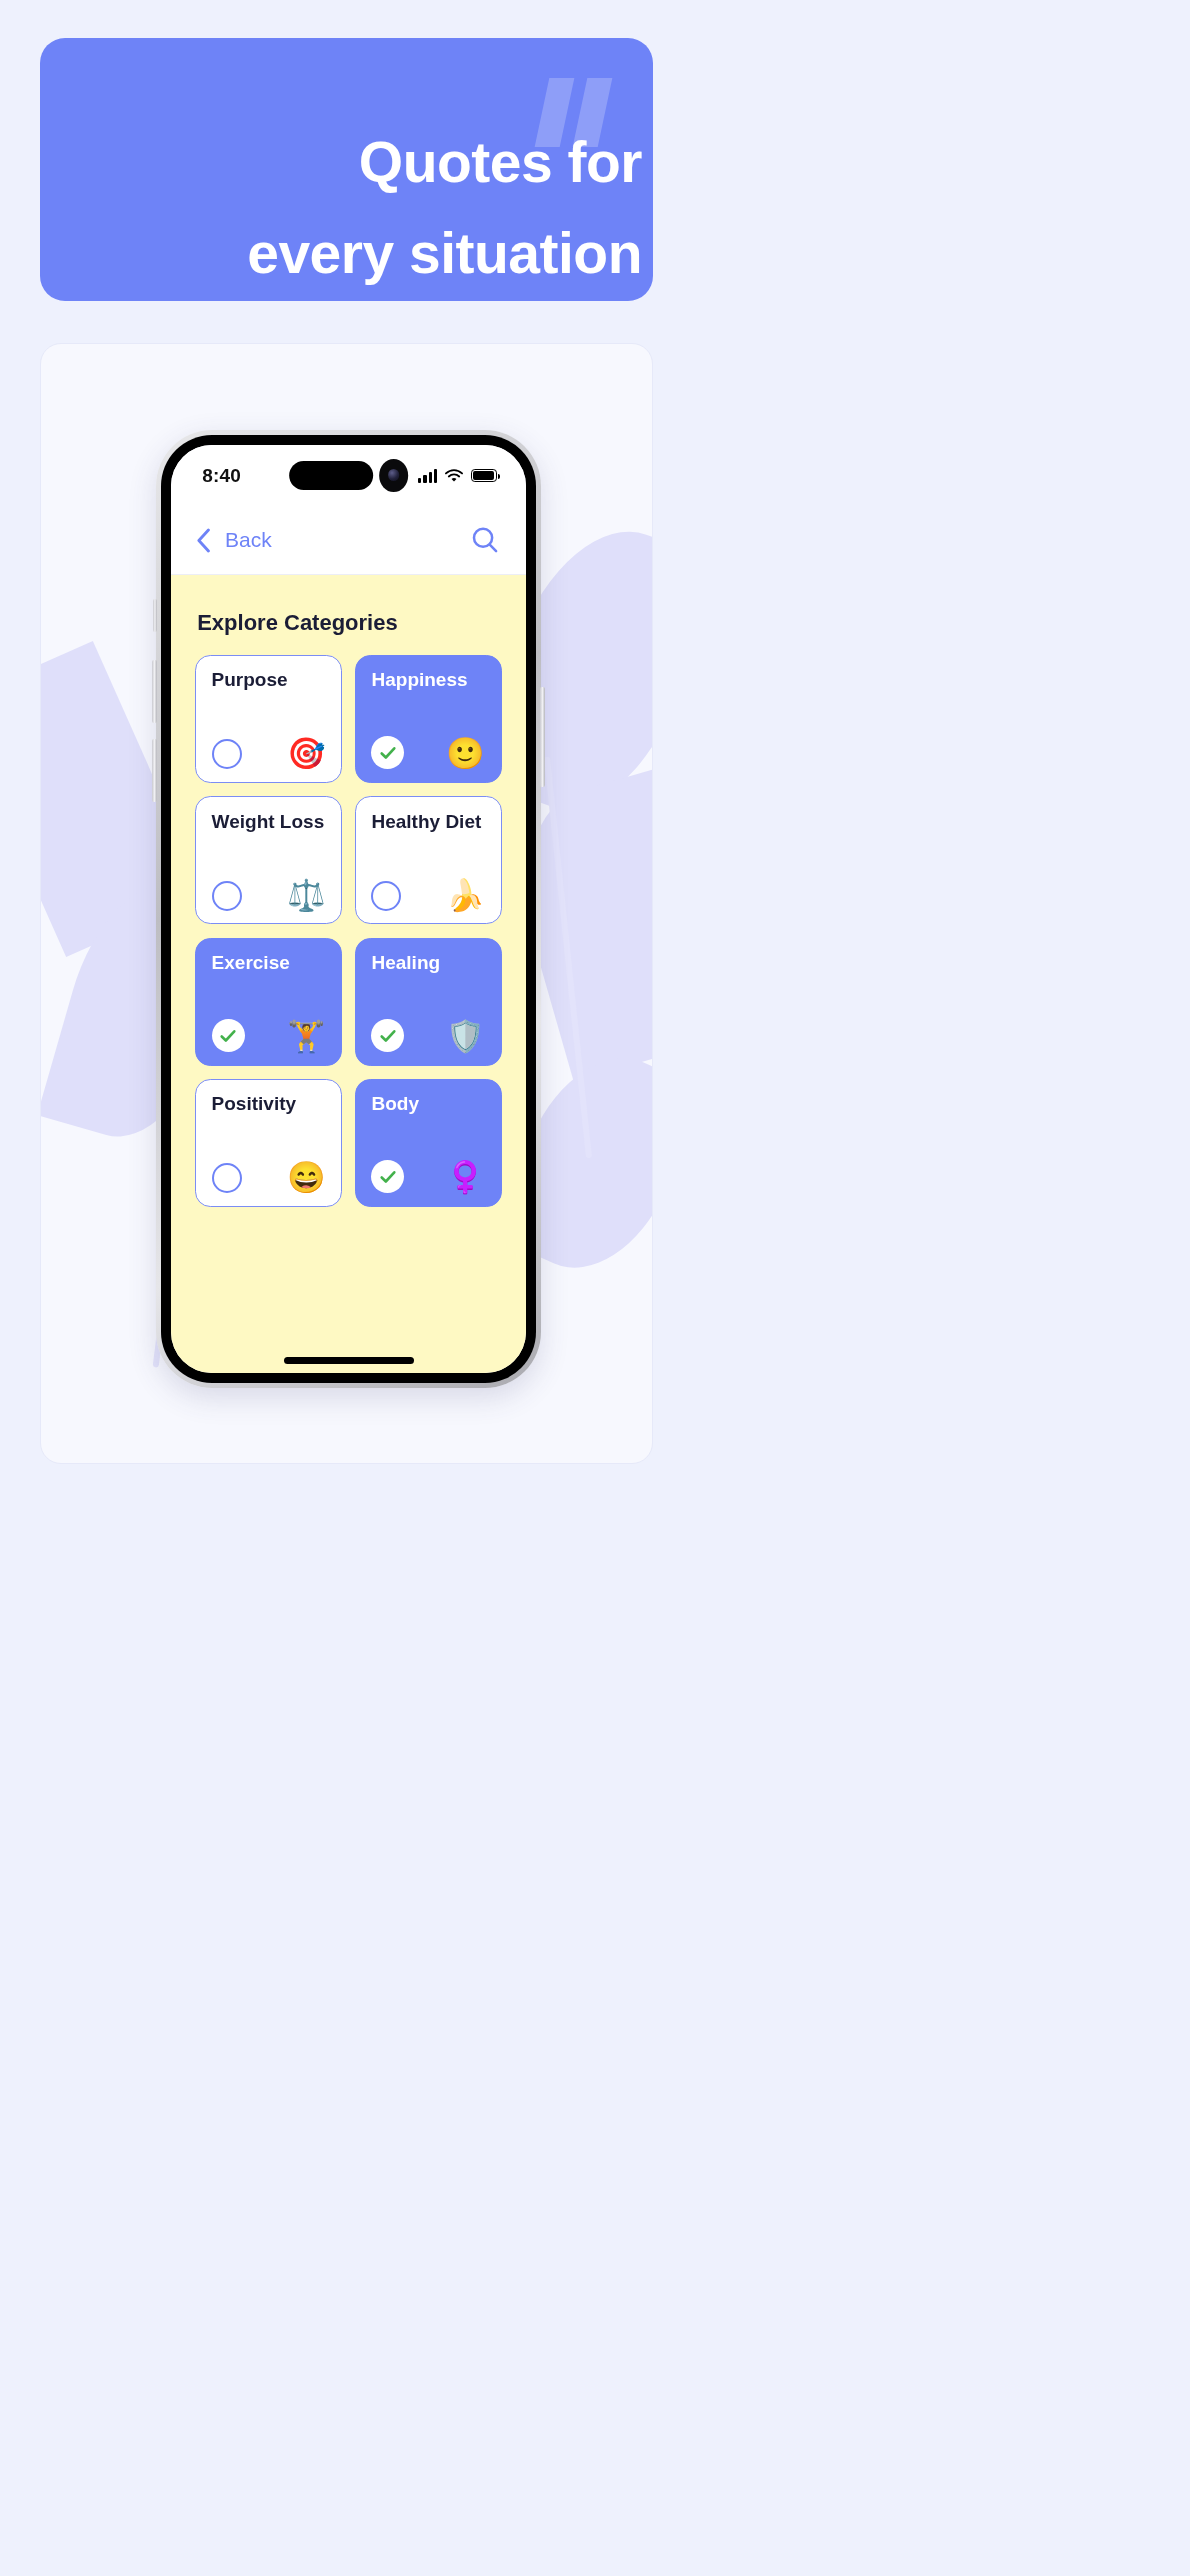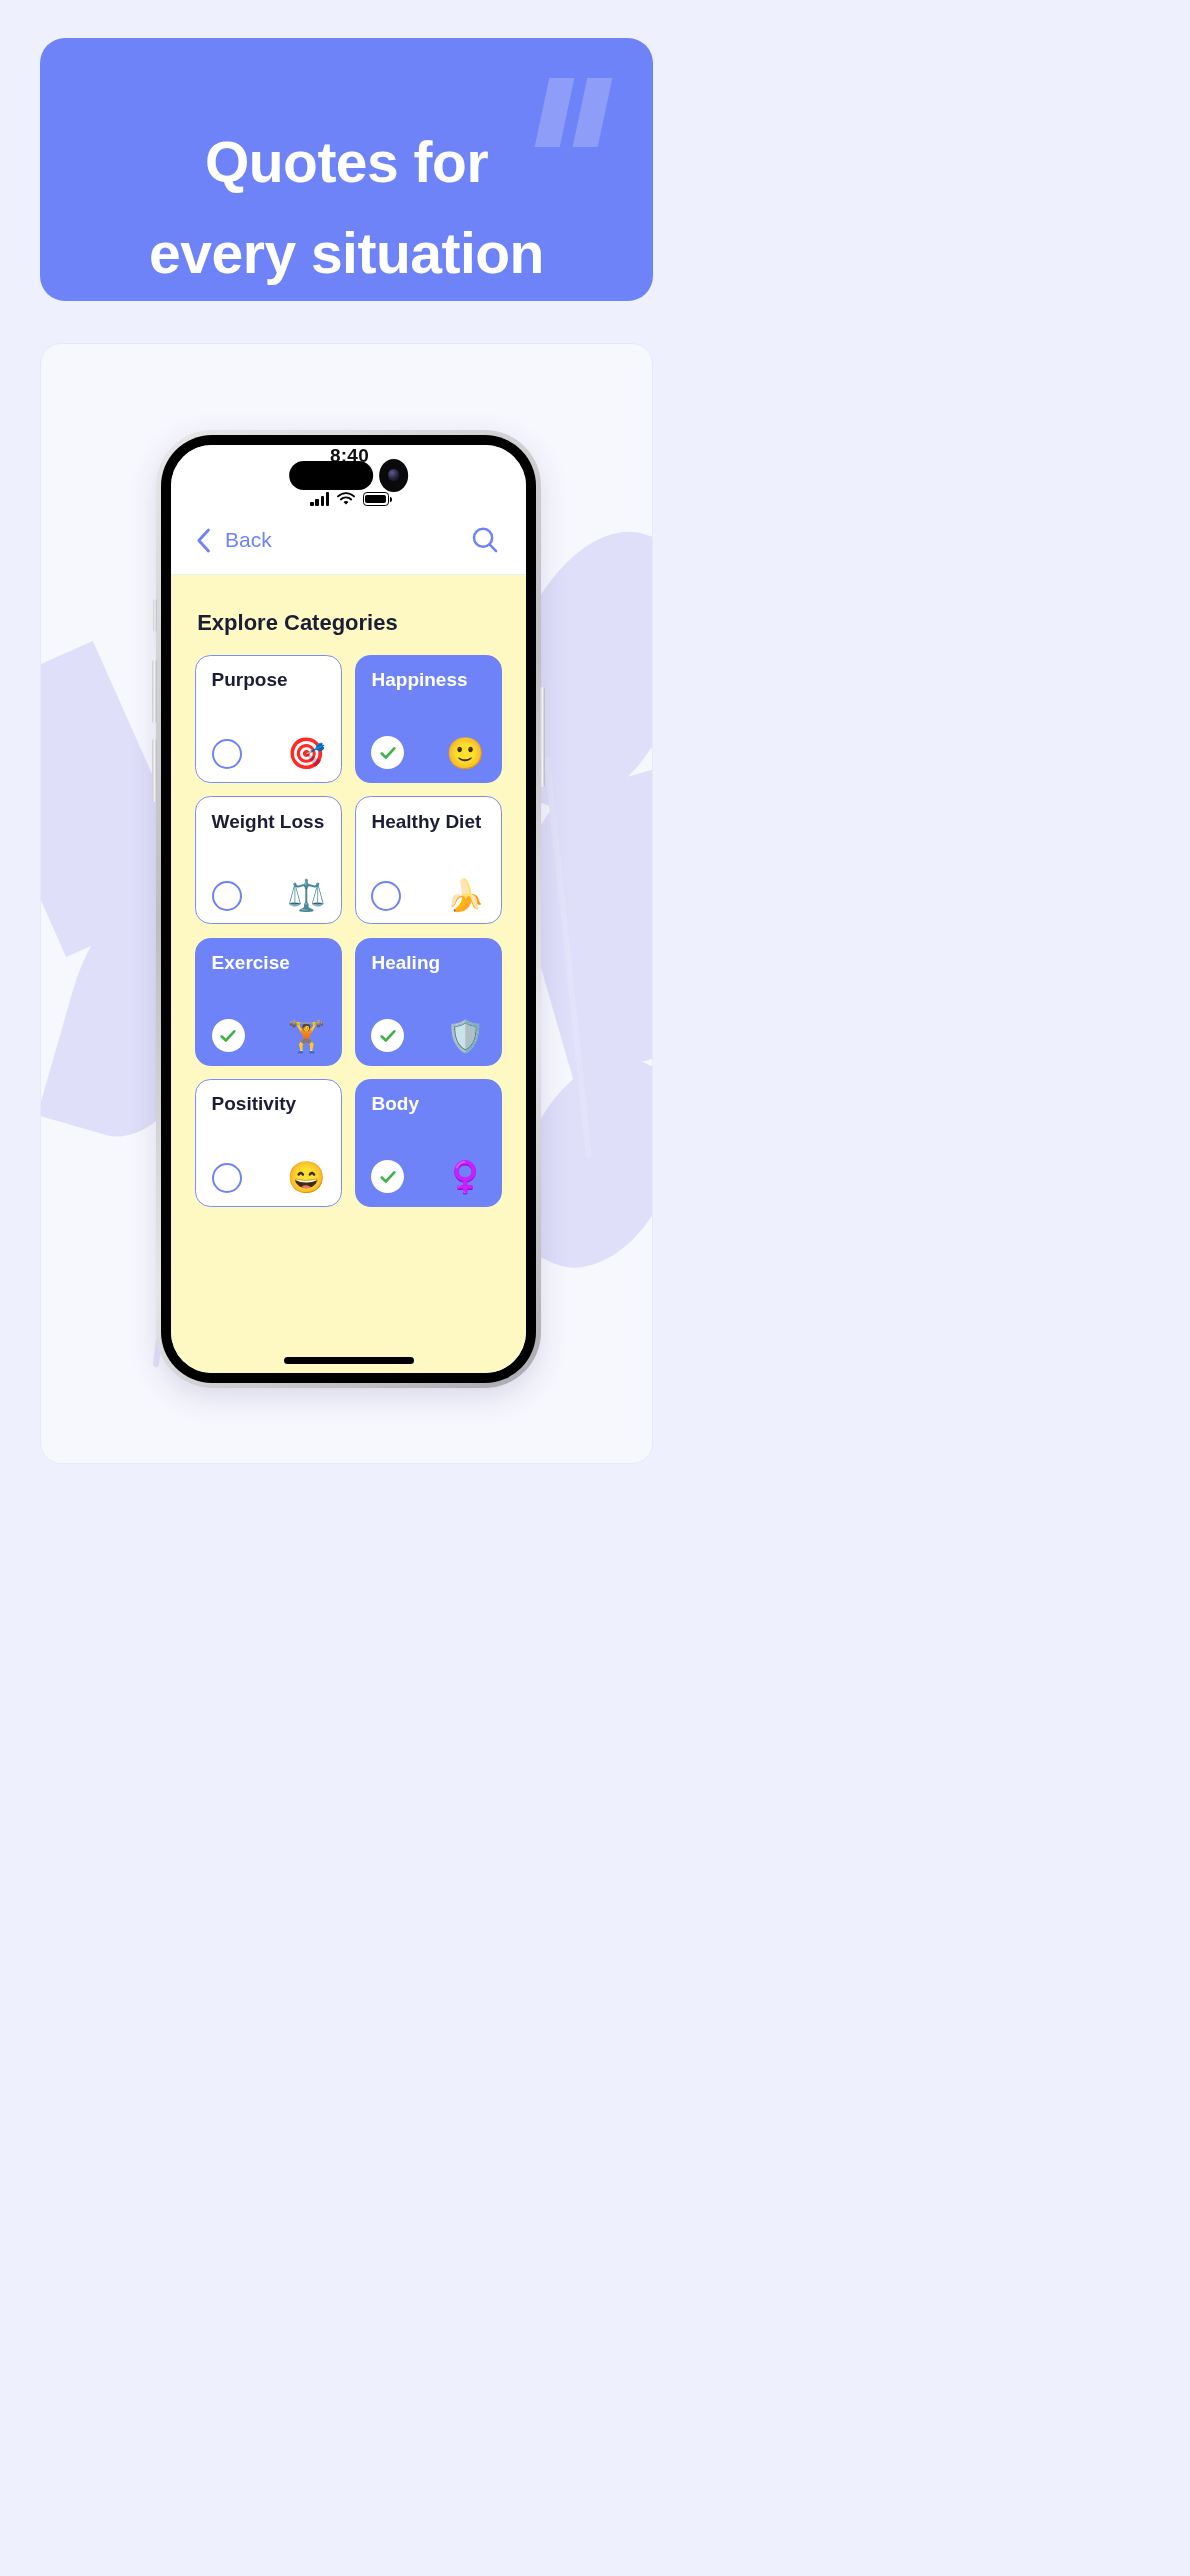--- a/index.html
+++ b/index.html
@@ -27,27 +27,27 @@
   .banner-quote i {
     position: absolute; top: 0;
     display: block; width: 25px; height: 69px;
     background: #ffffff;
     transform: skewX(-12deg);
   }
   .banner-quote i.q1 { left: 0; }
   .banner-quote i.q2 { left: 38px; }
   .banner-title {
     position: absolute; left: 0; right: 0; top: 79px;
-    text-align: center;
+    text-align: right;
     color: #ffffff;
     font-size: 57px;
     font-weight: 700;
     line-height: 1.6;
     letter-spacing: -0.5px;
-    padding: 0 18px;
+    padding: 0 11px;
   }
 
   
   .device-panel {
     position: absolute; left: 40px; top: 343px;
     width: 613px; height: 1121px;
     background: #f7f8fe;
     border: 1px solid #e6e9f9;
     border-radius: 21px;
     overflow: hidden;
@@ -83,21 +83,20 @@
   .sb-silent { left: -2.9px; top: 169px; width: 3.8px; height: 33px; }
   .sb-up     { left: -3.8px; top: 230px; width: 4.8px; height: 63px; }
   .sb-down   { left: -3.8px; top: 309px; width: 4.8px; height: 63px; }
   .sb-power  { right: -3.8px; top: 257px; width: 4.8px; height: 100px; }
 
   
   .statusbar {
     position: relative; height: 61px; background: #ffffff;
     display: flex; align-items: center; justify-content: space-between;
     padding: 0 29px 0 31px;
-    flex-direction: column;
   }
   .clock { font-size: 19px; font-weight: 600; color: #111; letter-spacing: 0.2px; }
   .island {
     position: absolute; left: 50%; top: 13.4px; transform: translateX(-50%);
     display: flex; align-items: center; gap: 6.7px;
   }
   .island-pill { width: 84px; height: 29px; background: #000; border-radius: 15.3px; }
   .island-cam  { width: 29px; height: 33px; background: #0a0a0c; border-radius: 50%;
                  display:flex; align-items:center; justify-content:center; }
   .island-lens { width: 11.5px; height: 11.5px; border-radius: 50%;

